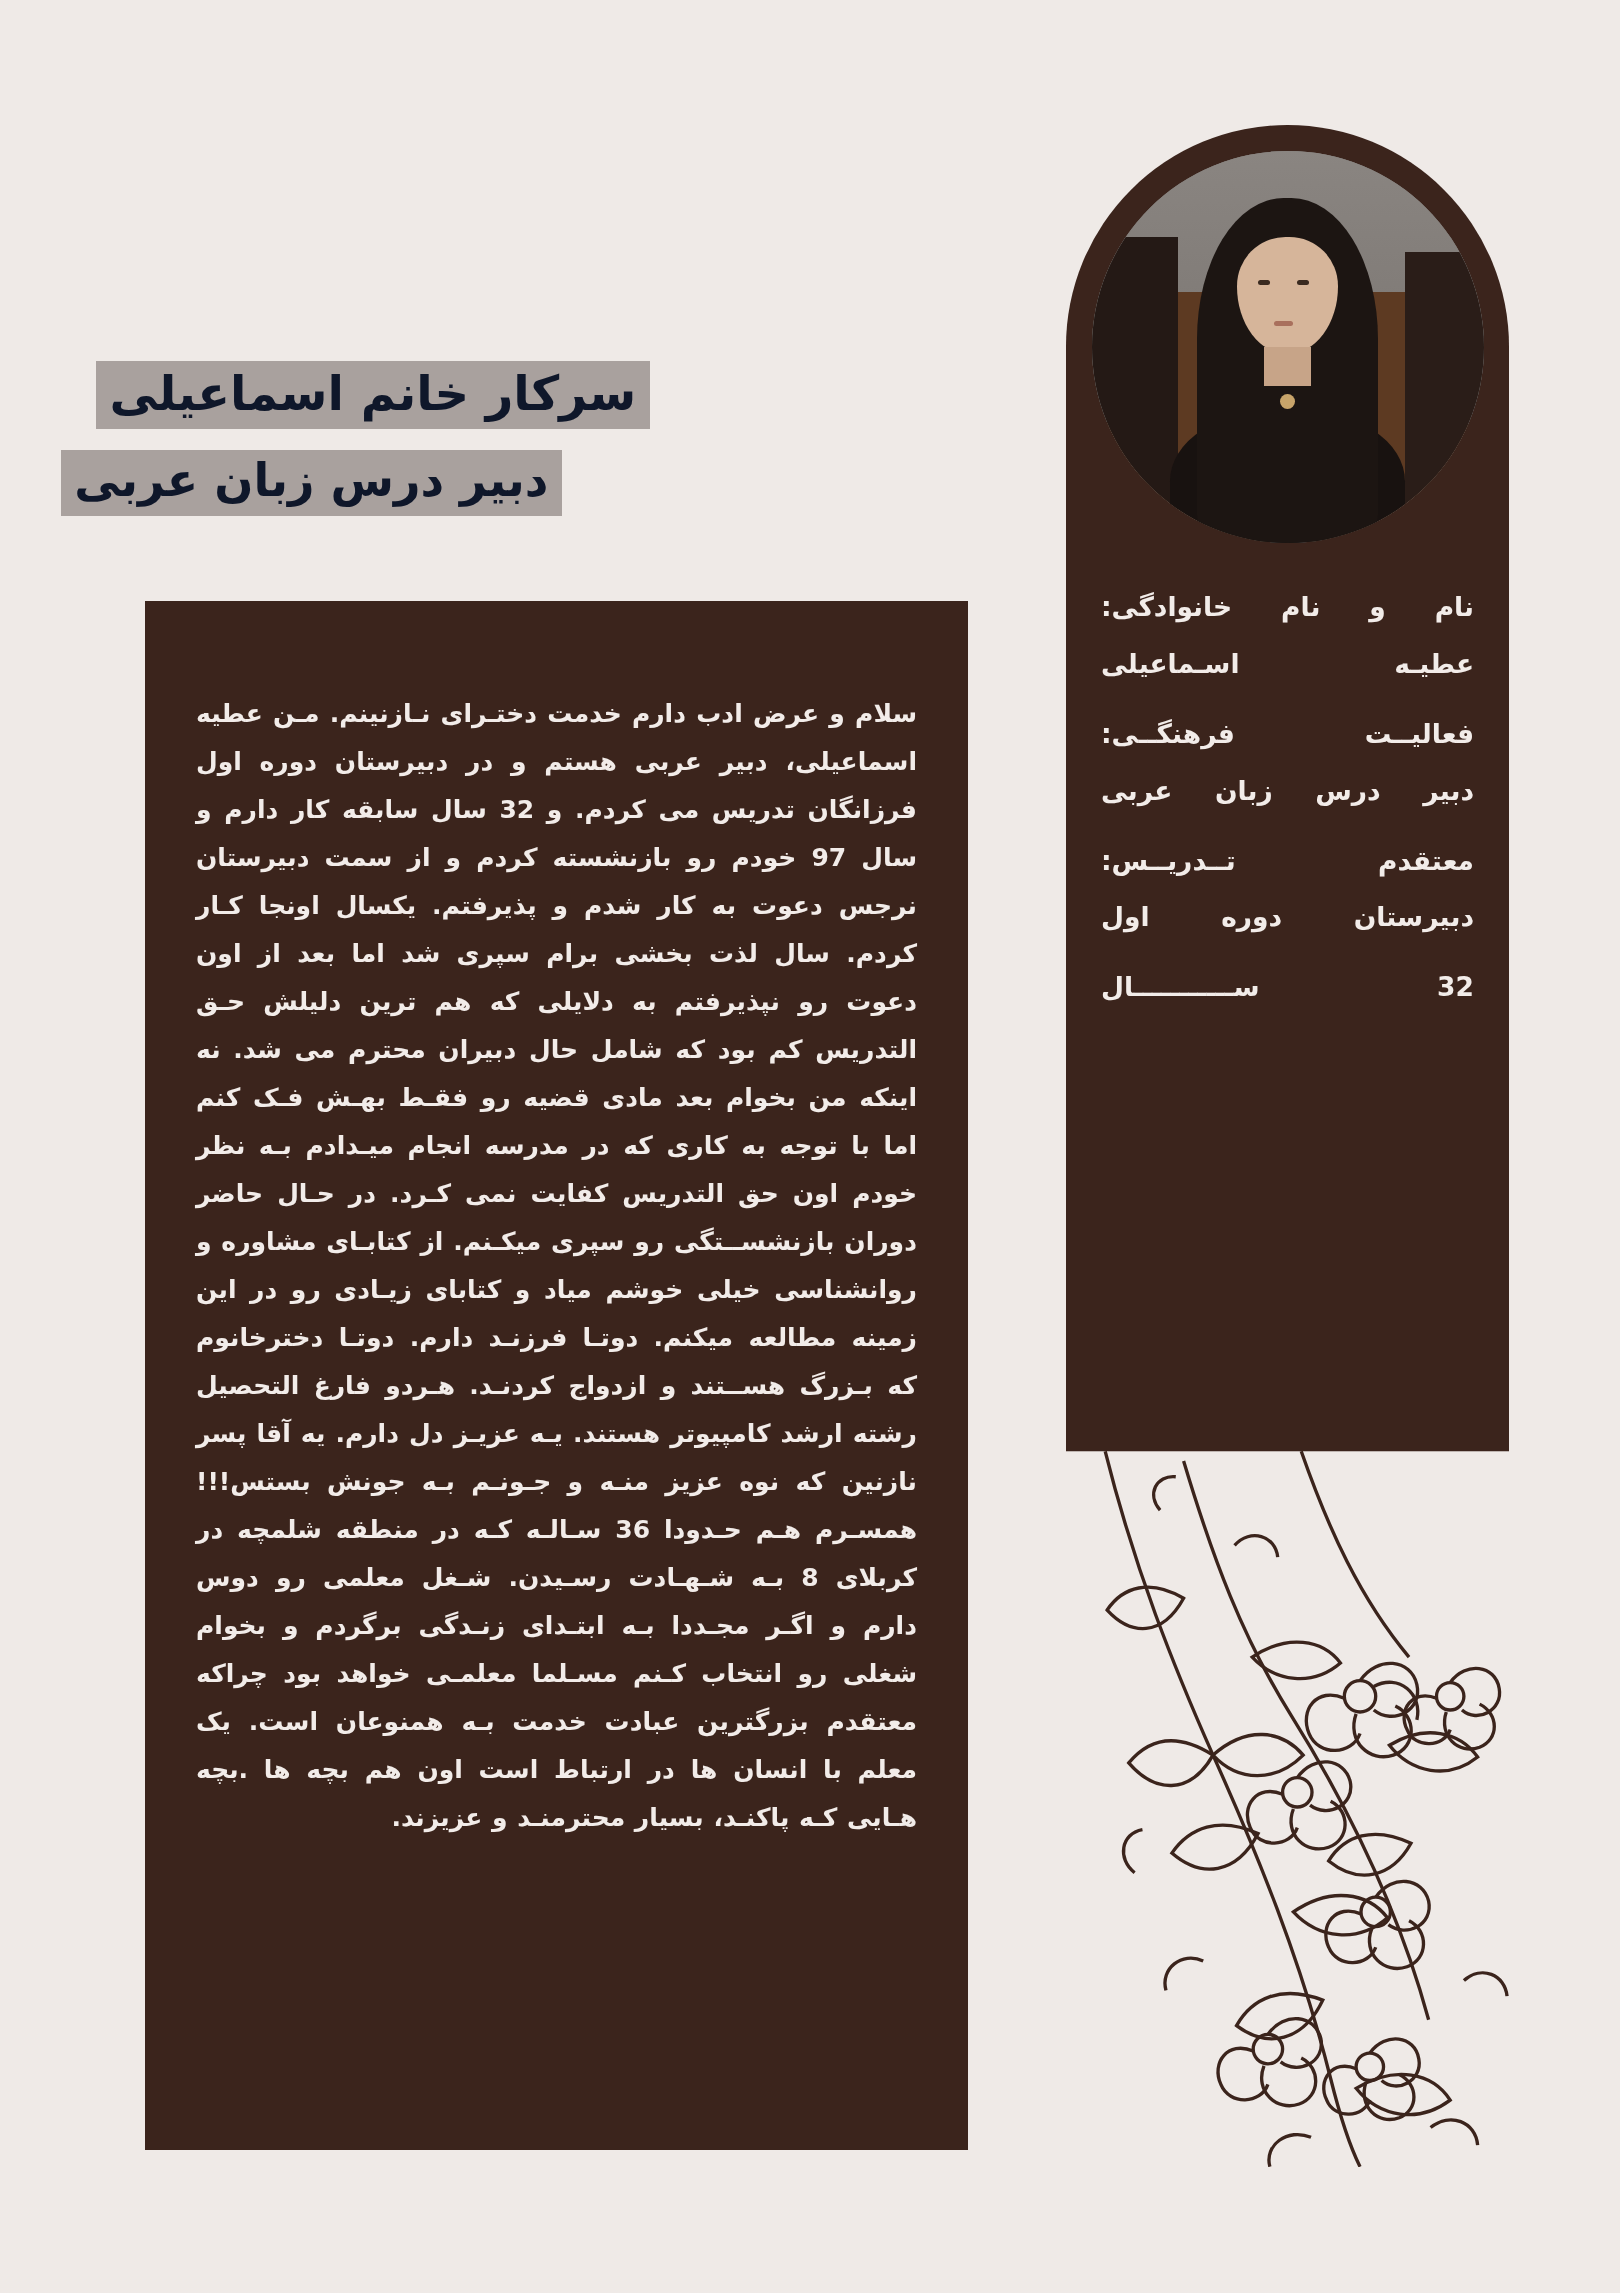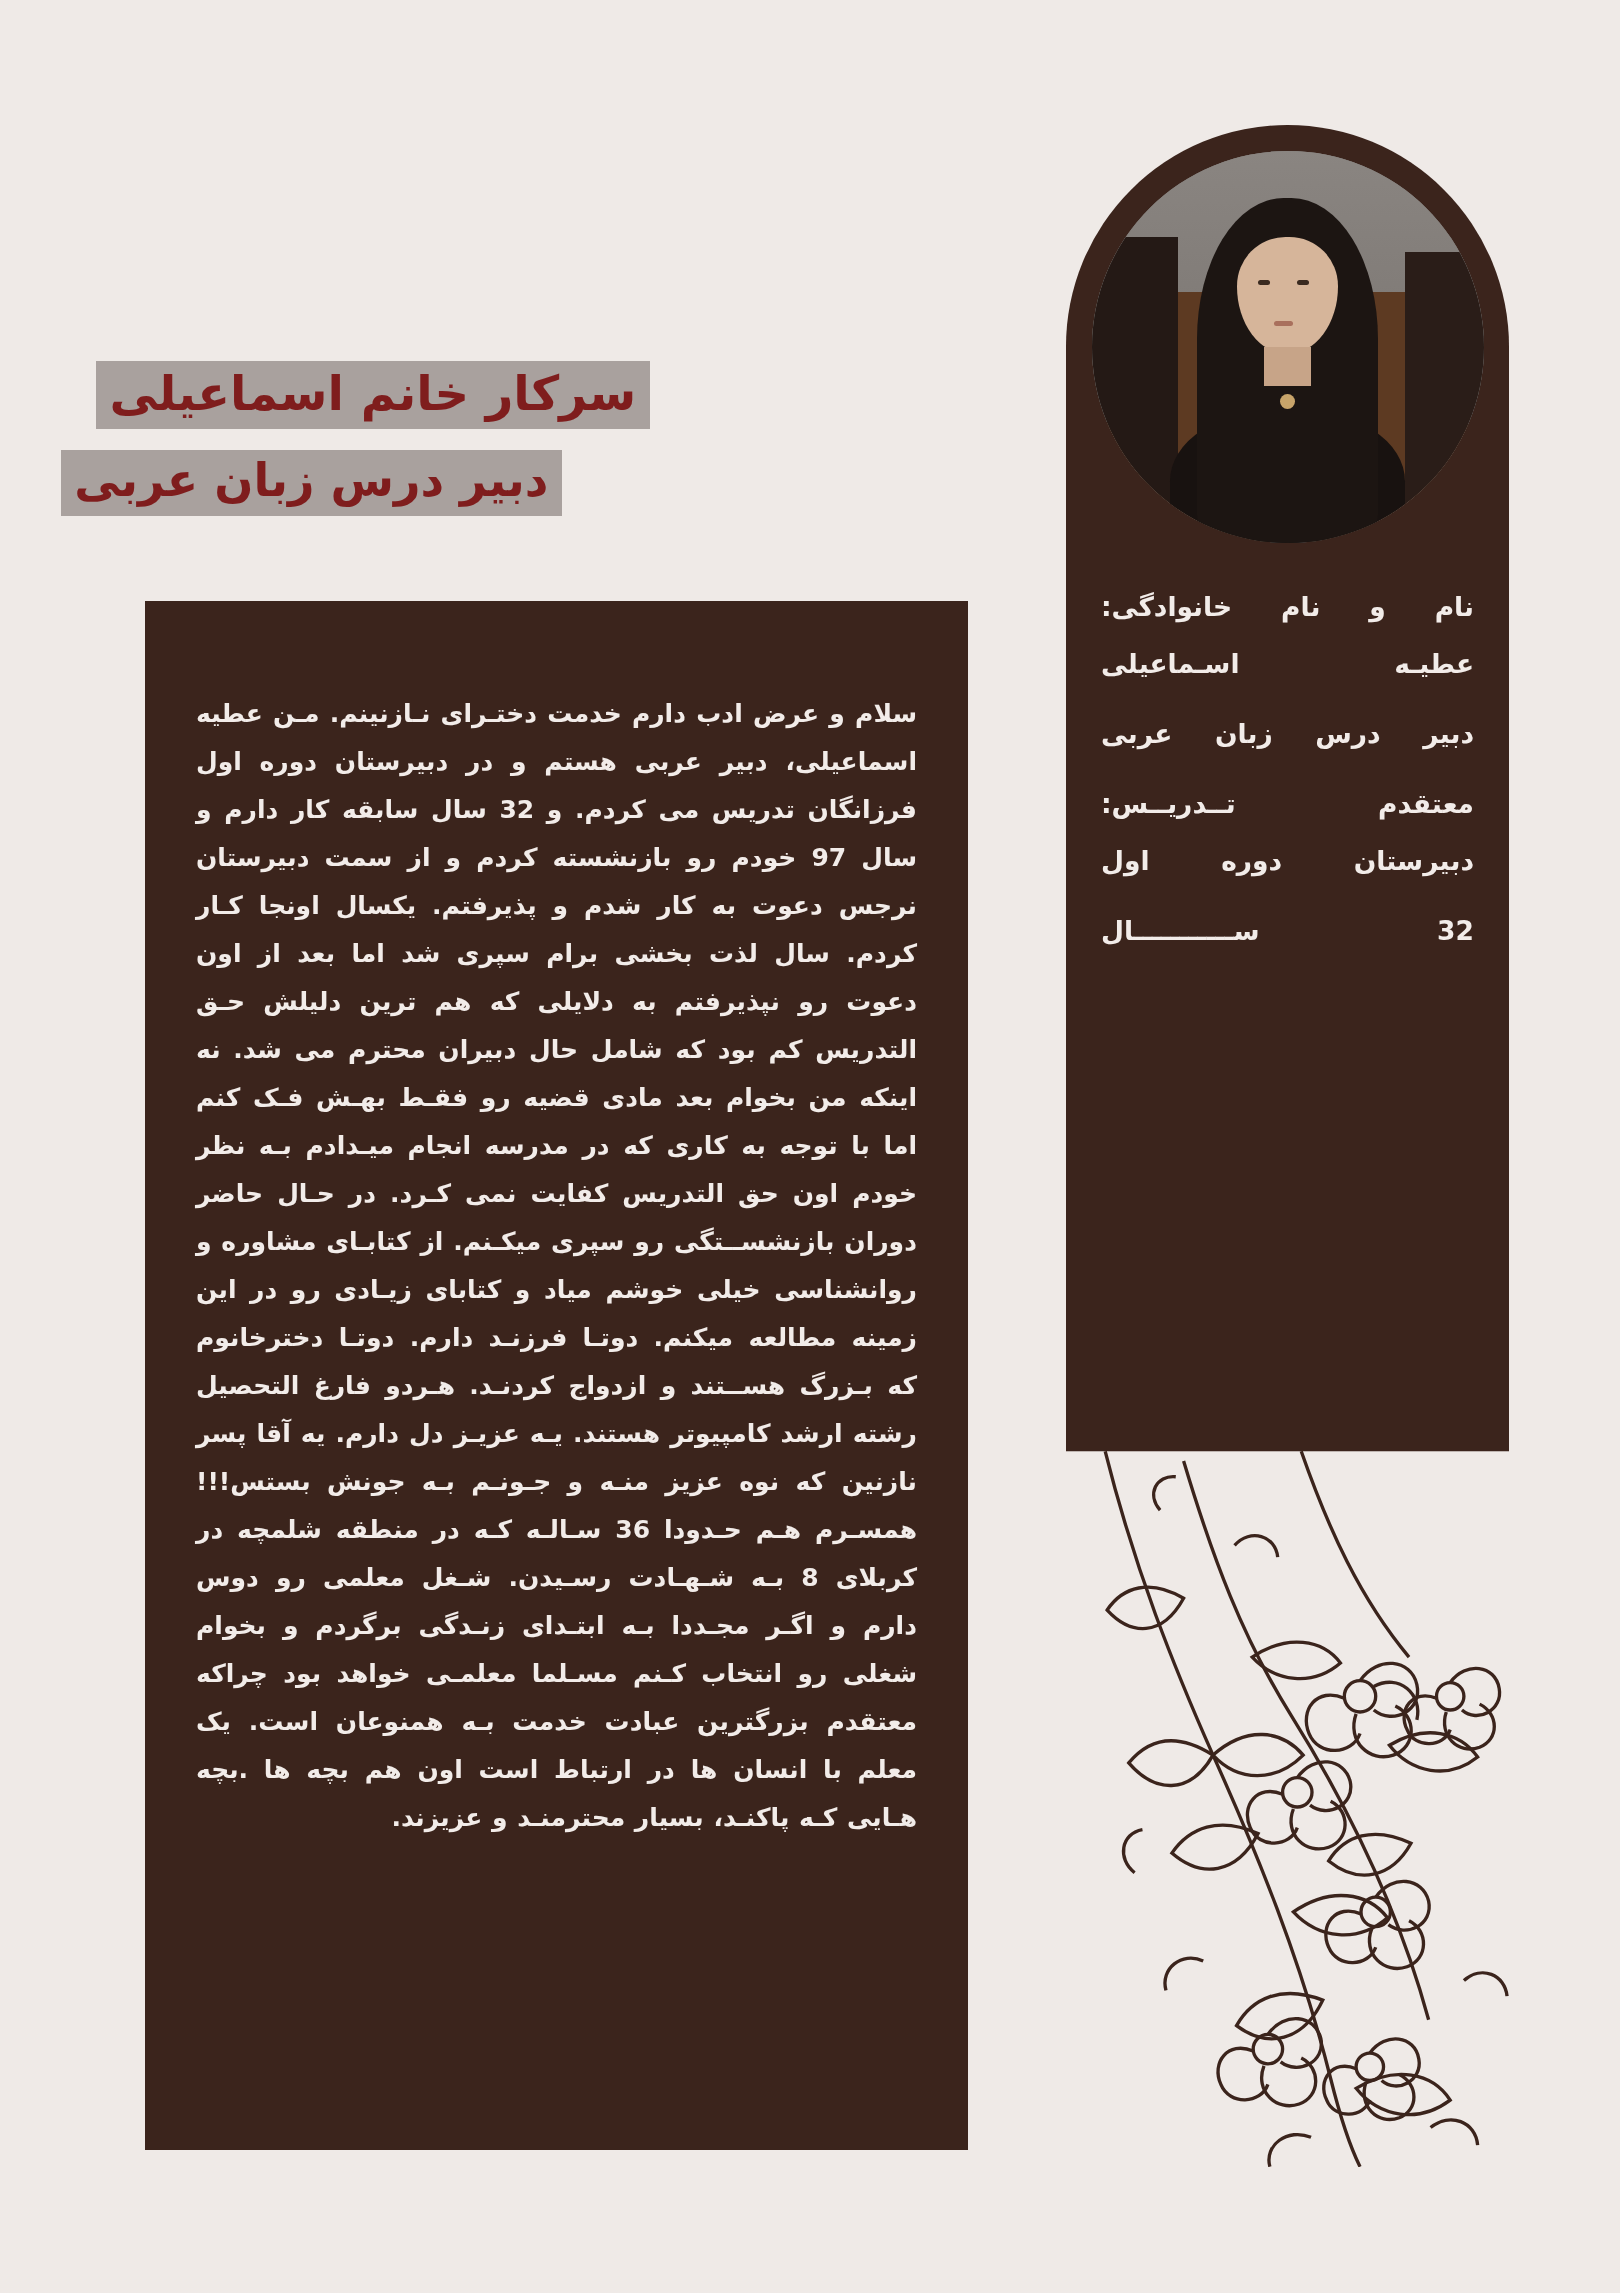--- a/index.html
+++ b/index.html
@@ -26,21 +26,21 @@
     position: absolute;
     top: 361px;
     right: 970px;
     width: 627px;
     text-align: left;
     direction: rtl;
   }
   .title-line {
     display: inline-block;
     background: #a9a19e;
-    color: #7f1d1d;
+    color: #0f172a;
     font-weight: 700;
     font-size: 48px;
     line-height: 1.25;
     letter-spacing: -1px;
     padding: 2px 13.7px 5.9px 13.7px;
     margin-bottom: 21.6px;
     white-space: nowrap;
   }
   .title-line.second {
     font-size: 46px;
@@ -291,20 +291,21 @@
         <div class="p-mouth"></div>
         <div class="p-neck"></div>
         <div class="p-pendant"></div>
       </div>
     </div>
 
     <div class="info-list">
       <div class="info-label">نام و نام خانوادگی:</div>
       <div class="info-value">عطیـه اسـماعیلی</div>
 
+      <div class="info-label">فعالیــت فرهنگــی:</div>
       <div class="info-value">دبیر درس زبان عربی</div>
 
       <div class="info-label">معتقدم تــدریــس:</div>
       <div class="info-value">دبیرستان دوره اول</div>
 
       <div class="info-value">32 ســـــــــــال</div>
     </div>
   </div>
 
   <svg class="floral" viewBox="0 0 452 730">

